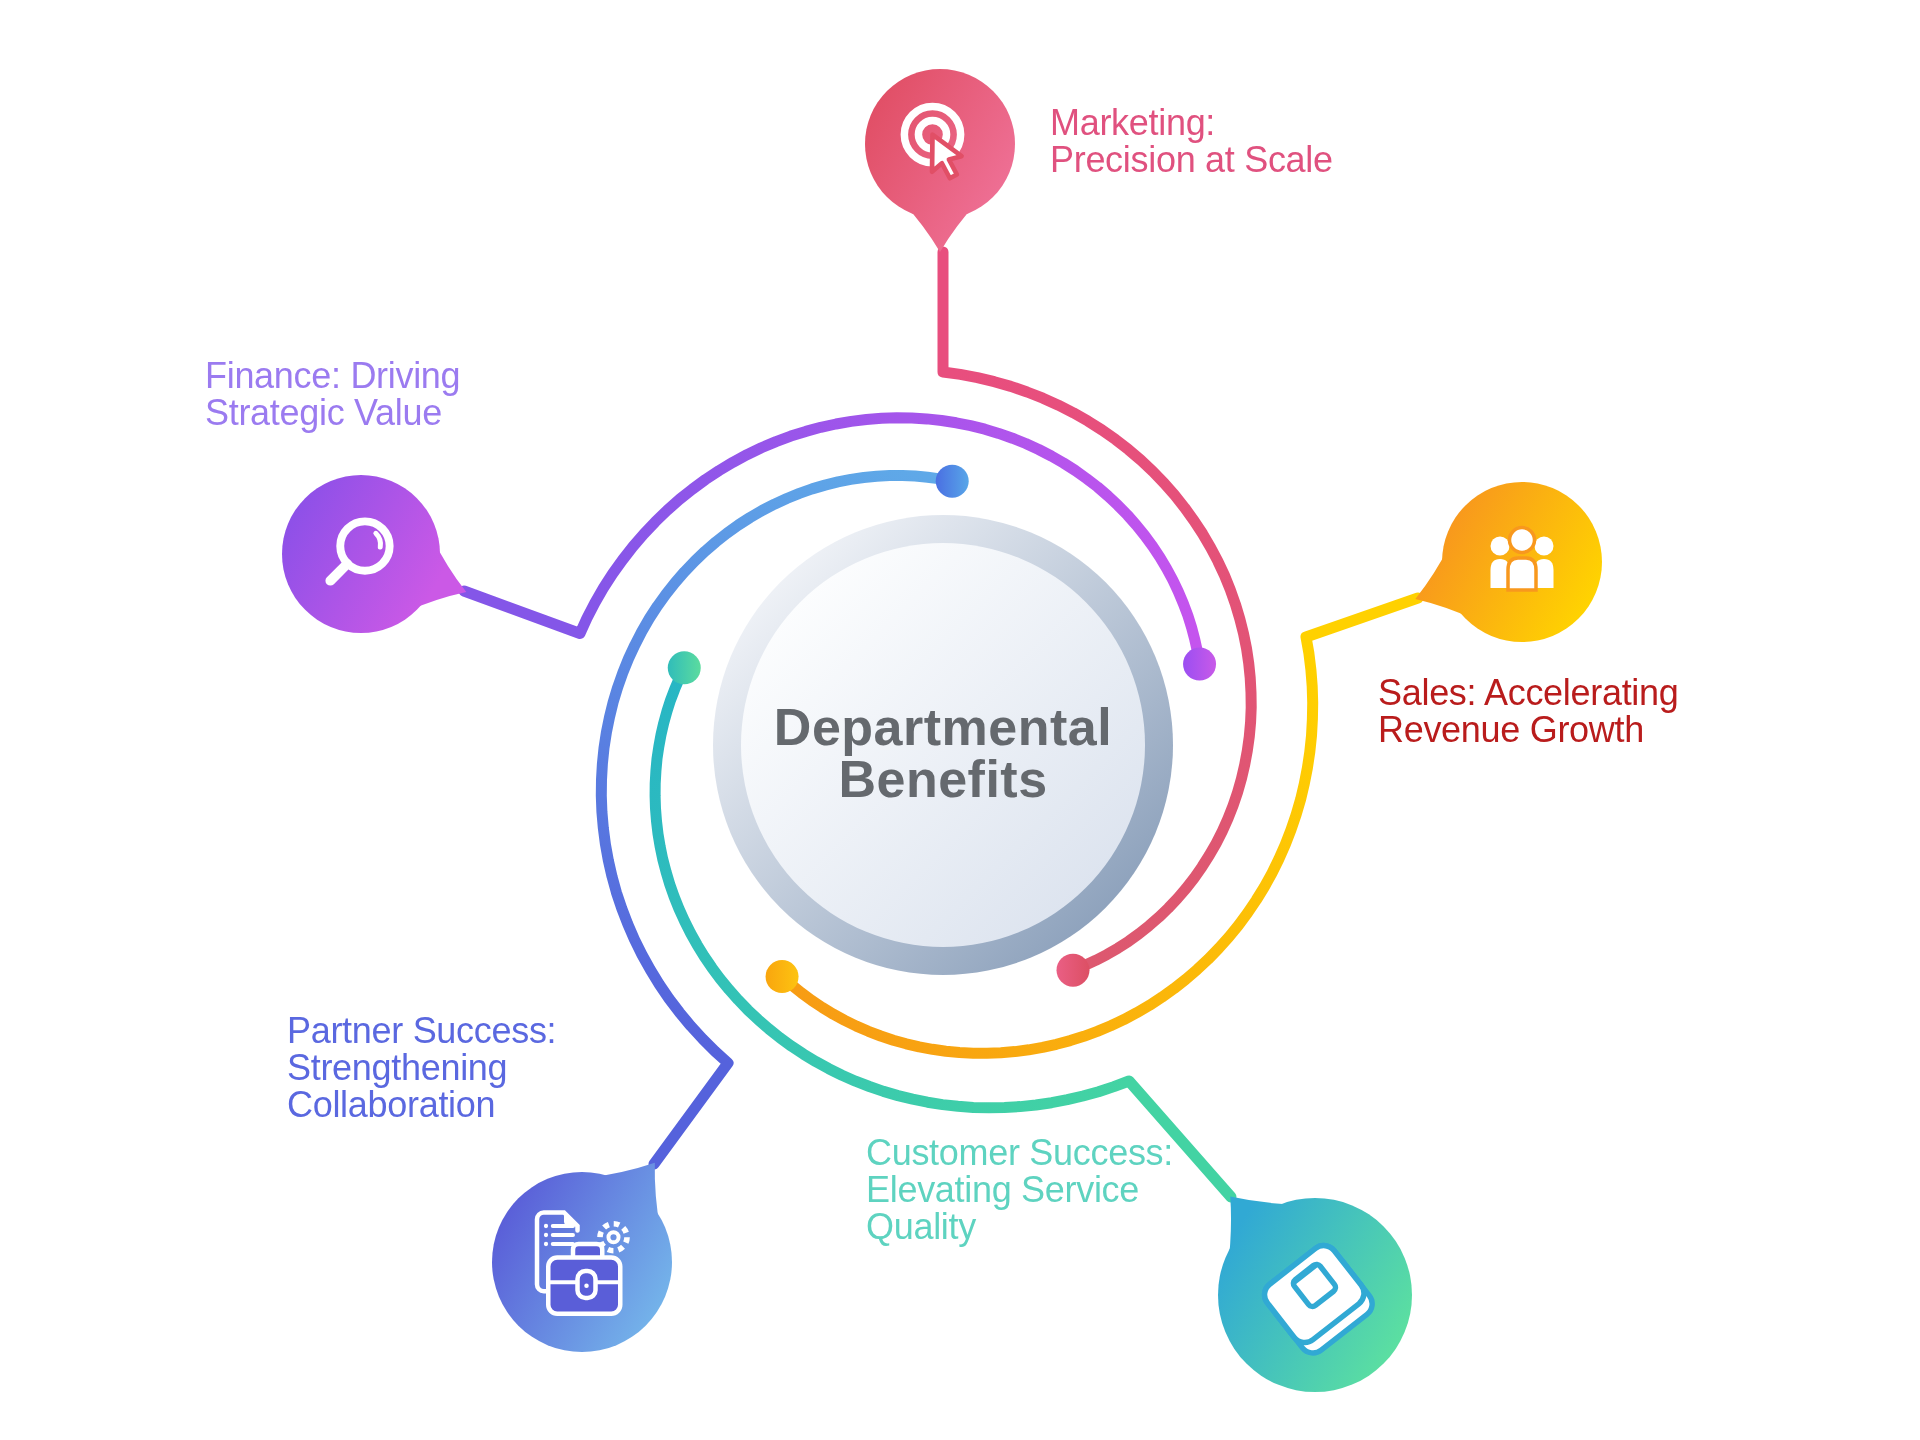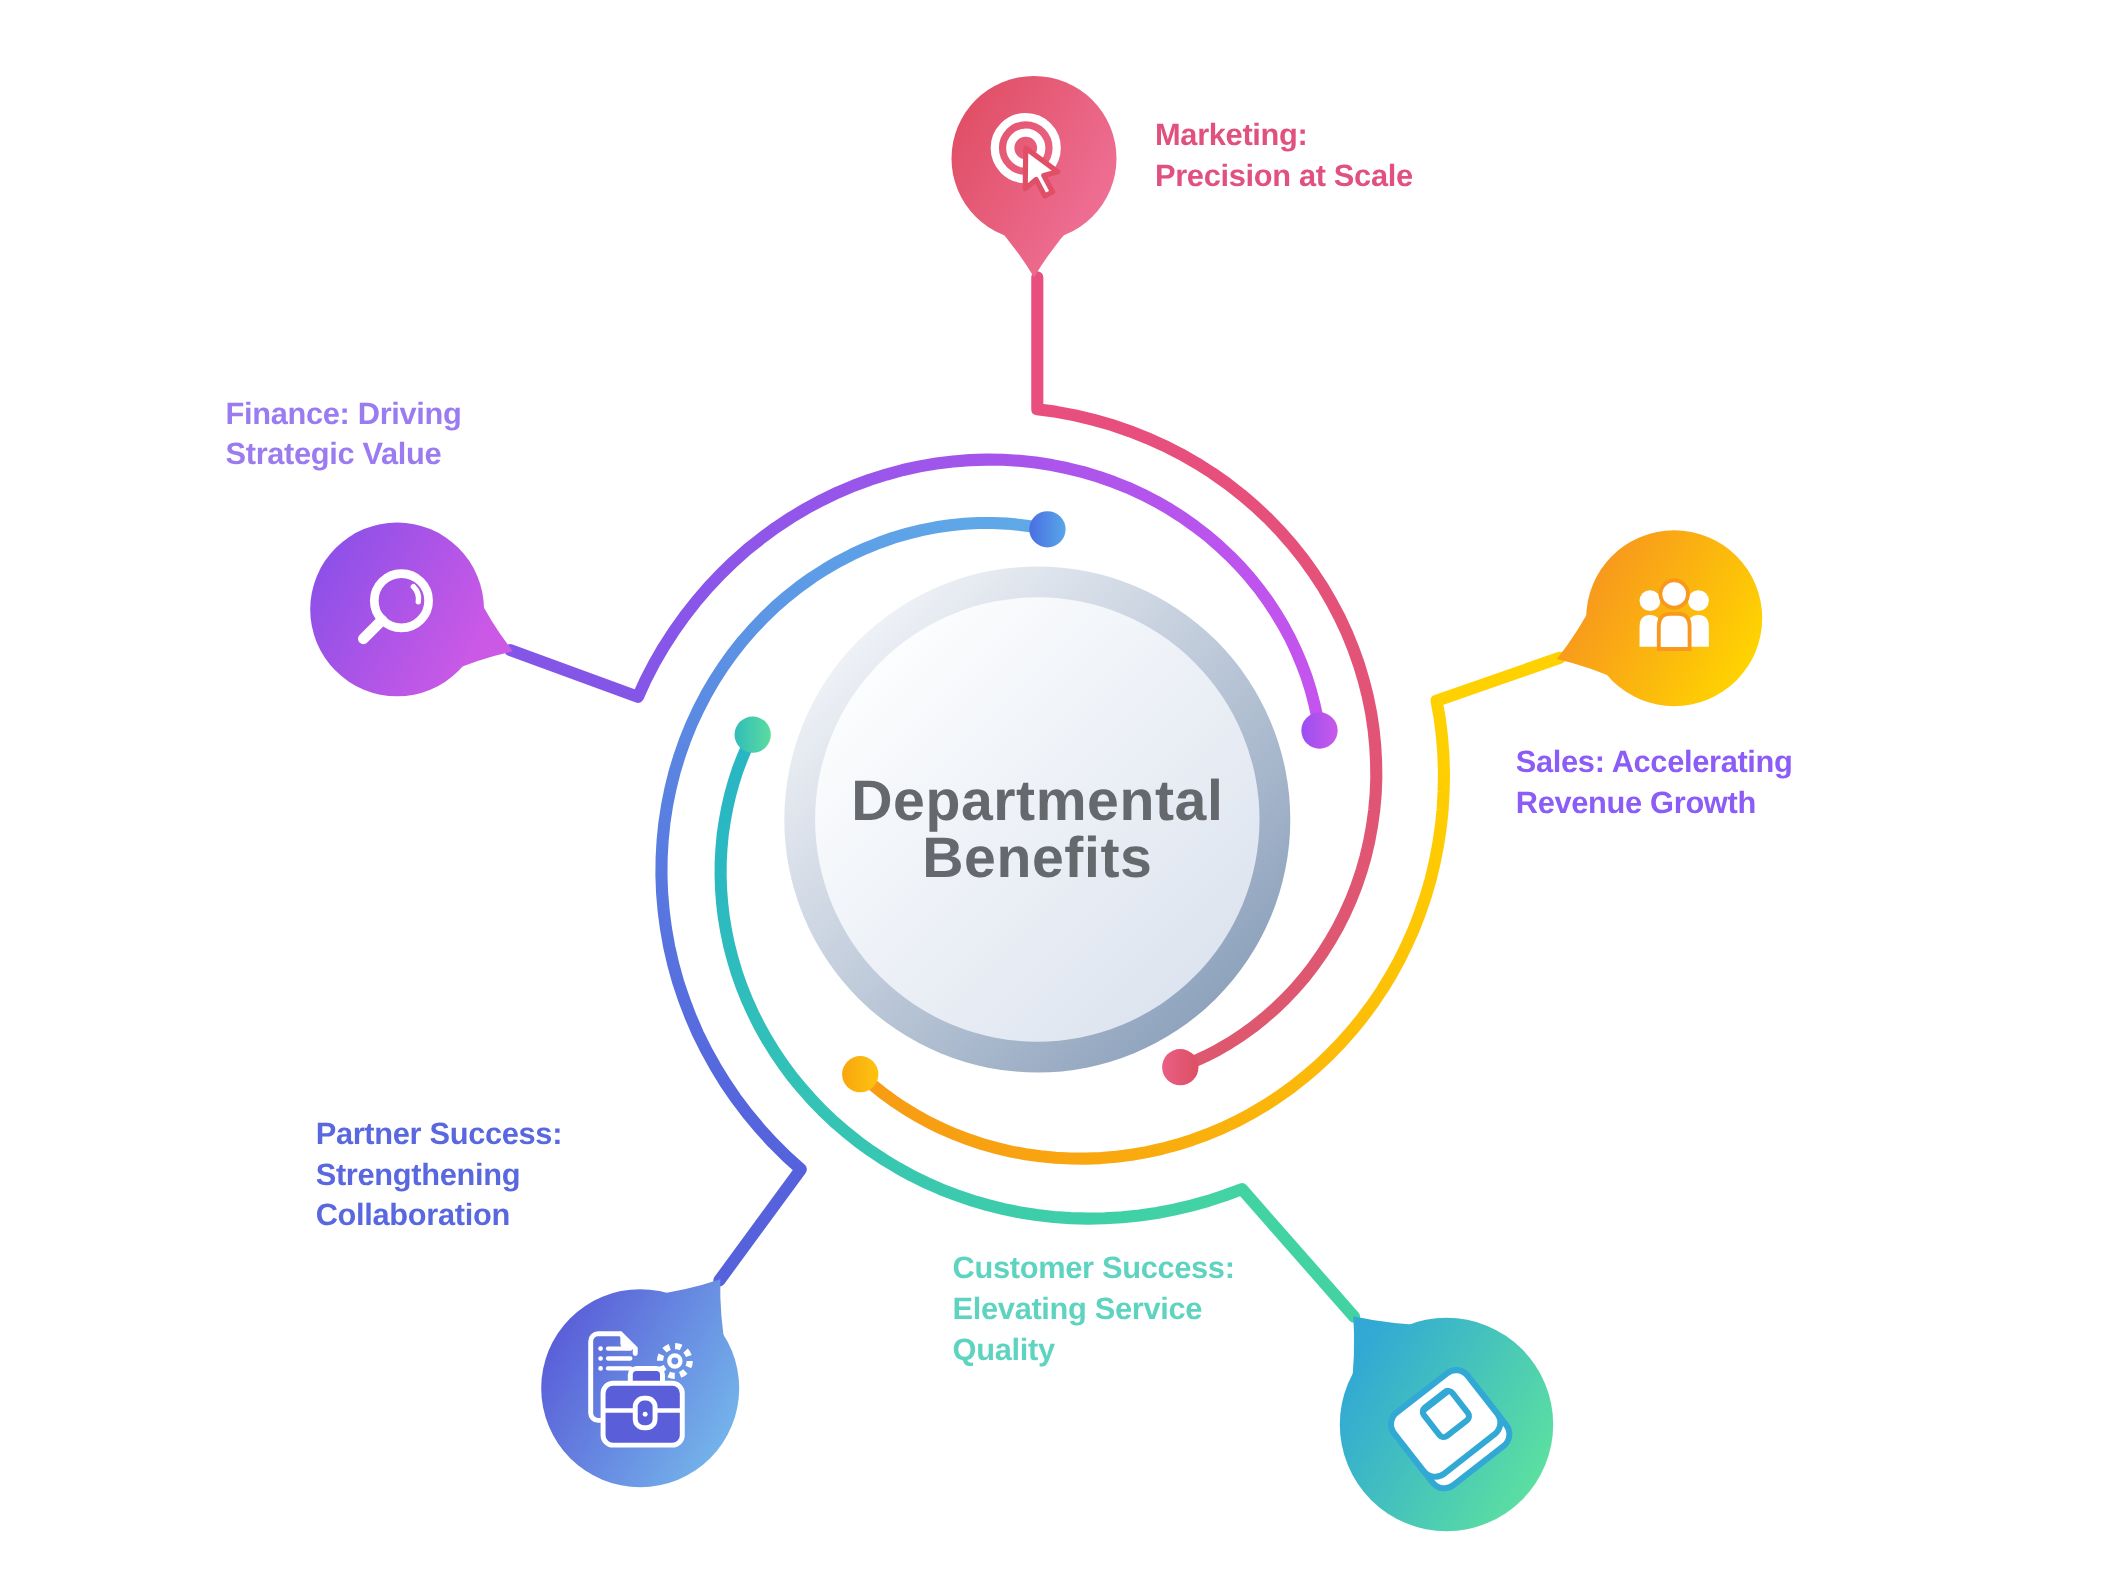--- a/index.html
+++ b/index.html
@@ -1,19 +1,19 @@
 <!DOCTYPE html>
 <html><head>
 <meta charset="utf-8">
 <style>
   html,body{margin:0;padding:0;background:#ffffff;}
   .stage{position:relative;width:1920px;height:1440px;background:#ffffff;overflow:hidden;
          font-family:"Liberation Sans", sans-serif;}
   .stage svg{position:absolute;left:0;top:0;}
-  .node-label{position:absolute;font-weight:bold;font-size:28px;line-height:37px;
+  .node-label{position:absolute;font-weight:normal;font-size:36px;line-height:37px;
               letter-spacing:-0.3px;white-space:pre-line;}
   .label-marketing{left:1050px;top:104px;}
   .label-sales{left:1378px;top:674px;}
   .label-customer{left:838px;top:1134px;}
   .label-partner{left:287px;top:1012px;}
   .label-finance{left:205px;top:357px;}
   text.center-title{font-family:"Liberation Sans", sans-serif;font-weight:bold;
                     font-size:52px;letter-spacing:0.5px;text-anchor:middle;}
 </style>
 </head>
@@ -180,21 +180,21 @@
             <line x1="-14" y1="10" x2="-31" y2="27" stroke="#fff" stroke-width="10" stroke-linecap="round"></line>
           </g>
         </g>
       </g>
     <text class="center-title" x="943" y="745" fill="#65696e">Departmental</text>
     <text class="center-title" x="943" y="797" fill="#65696e">Benefits</text>
   </svg>
 
   <div class="node-label label-marketing" style="color: rgb(224, 81, 127);">Marketing:
 Precision at Scale</div>
-  <div class="node-label label-sales" style="color: #8b5cf6;">Sales: Accelerating
+  <div class="node-label label-sales" style="color: #b91c1c;">Sales: Accelerating
 Revenue Growth</div>
   <div class="node-label label-customer" style="color: rgb(94, 211, 192); margin-left: 28px;">Customer Success:
 Elevating Service
 Quality</div>
   <div class="node-label label-finance" style="color: rgb(155, 123, 240);">Finance: Driving
 Strategic Value</div>
   <div class="node-label label-partner" style="color: rgb(90, 104, 224);">Partner Success:
 Strengthening
 Collaboration</div>
 </div>

